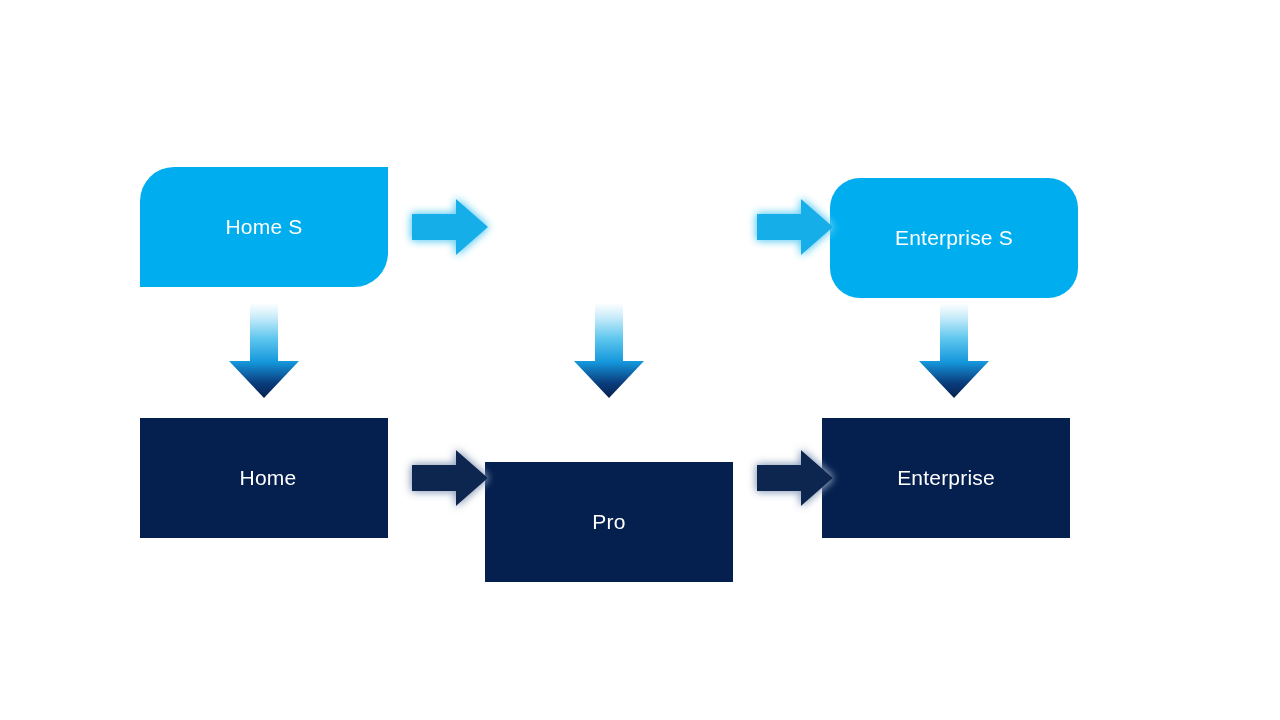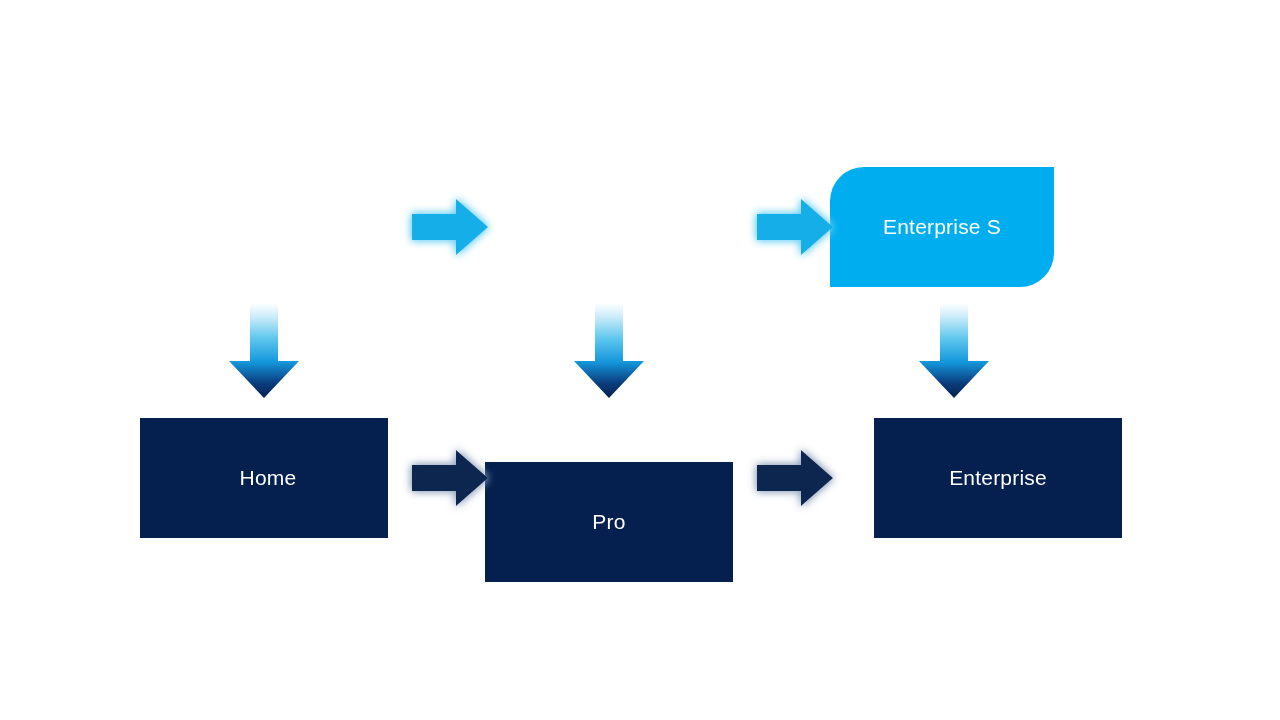--- a/index.html
+++ b/index.html
@@ -67,35 +67,38 @@
 
   .arrow-h-top   { width: 92px;  height: 76px; }
   .arrow-h-bottom{ width: 92px;  height: 76px; }
   .arrow-v       { width: 84px;  height: 104px; }
 </style>
 </head>
 <body>
 
 <div id="diagram-canvas">
 
+  <div class="node-box tier-top" style="left:140px; top:167px; width:248px; height:120px;">
+    <span class="node-label">Home S</span>
+  </div>
 
 
-  <div class="node-box tier-top" style="left:830px; top:167px; width:224px; height:120px;">
+  <div class="node-box tier-top" style="left:830px; top:178px; width:248px; height:120px;border-radius:30px;">
     <span class="node-label">Enterprise S</span>
   </div>
 
   <div class="node-box tier-bottom" style="left:140px; top:418px; width:248px; height:120px;padding-left:8px;">
     <span class="node-label">Home</span>
   </div>
 
   <div class="node-box tier-bottom" style="left:485px; top:418px; width:248px; height:120px;margin-top:44px;">
     <span class="node-label">Pro</span>
   </div>
 
-  <div class="node-box tier-bottom" style="left:874px; top:418px; width:248px; height:120px;">
+  <div class="node-box tier-bottom" style="left:822px; top:418px; width:248px; height:120px;">
     <span class="node-label">Enterprise</span>
   </div>
 
   <svg width="0" height="0" style="position:absolute;left:-9999px;top:-9999px;" aria-hidden="true">
     <defs>
       <linearGradient id="gradDown" x1="0" y1="0" x2="0" y2="1">
         <stop offset="0%" stop-color="#ffffff"></stop>
         <stop offset="14%" stop-color="#CDEDFA"></stop>
         <stop offset="38%" stop-color="#5CC6EE"></stop>
         <stop offset="62%" stop-color="#1597DC"></stop>

